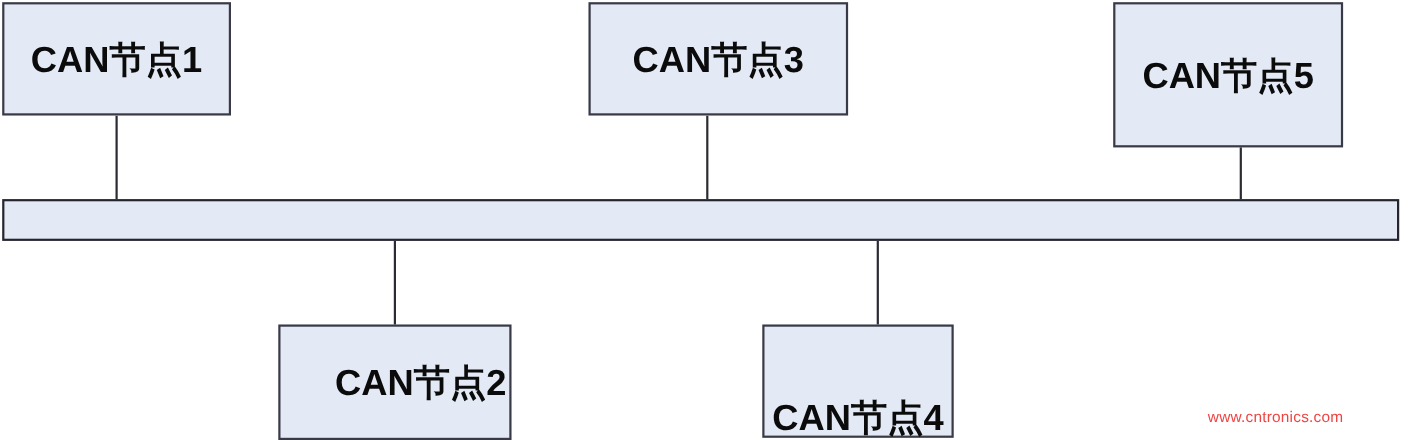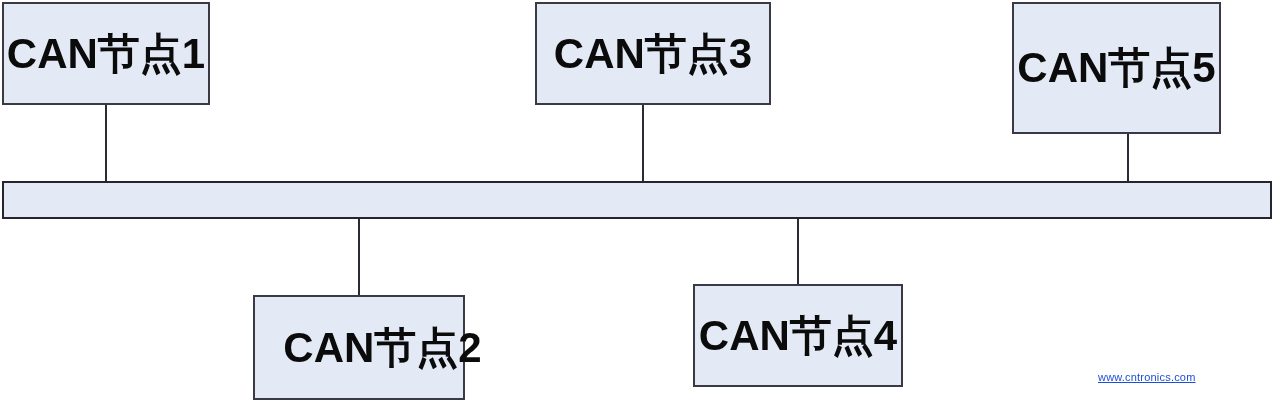--- a/index.html
+++ b/index.html
@@ -21,21 +21,21 @@
     position: absolute;
     box-sizing: border-box;
     background: #e4eaf5;
     border: 2px solid #3a3a46;
     display: flex;
     align-items: center;
     justify-content: center;
     z-index: 3;
   }
   .node-label {
-    font-size: 42px;
+    font-size: 33px;
     font-weight: bold;
     color: #0b0b0b;
     letter-spacing: 0px;
     line-height: 1;
     white-space: nowrap;
   }
   .bus {
     position: absolute;
     box-sizing: border-box;
     background: #e4eaf5;
@@ -43,34 +43,33 @@
     z-index: 3;
   }
   .link {
     position: absolute;
     background: #2b2b33;
     width: 2px;
     z-index: 1;
   }
   .watermark {
     position: absolute;
-    font-size: 11px;
-    color: #1d4ed8;
+    font-size: 14px;
+    color: #ef4444;
     letter-spacing: 0.2px;
     white-space: nowrap;
     z-index: 4;
-    text-decoration: underline;
   }
 
   
   #node-1 { left: 2px;    top: 2px;   width: 208px; height: 103px; }
   #node-3 { left: 535px;  top: 2px;   width: 236px; height: 103px; }
   #node-5 { left: 1012px; top: 2px;   width: 209px; height: 132px; }
   #node-2 { left: 253px;  top: 295px; width: 212px; height: 105px; padding-left: 47px; }
-  #node-4 { left: 693px;  top: 284px; width: 210px; height: 103px; }
+  #node-4 { left: 693px;  top: 295px; width: 174px; height: 103px; align-items: flex-end; }
 
   #bus-bar { left: 2px; top: 181px; width: 1270px; height: 38px; }
 
   
   #link-1 { left: 105px;  top: 105px; height: 77px; }
   #link-3 { left: 642px;  top: 105px; height: 77px; }
   #link-5 { left: 1127px; top: 105px; height: 77px; }
   #link-2 { left: 358px;  top: 218px; height: 78px; }
   #link-4 { left: 797px;  top: 218px; height: 78px; }
 

